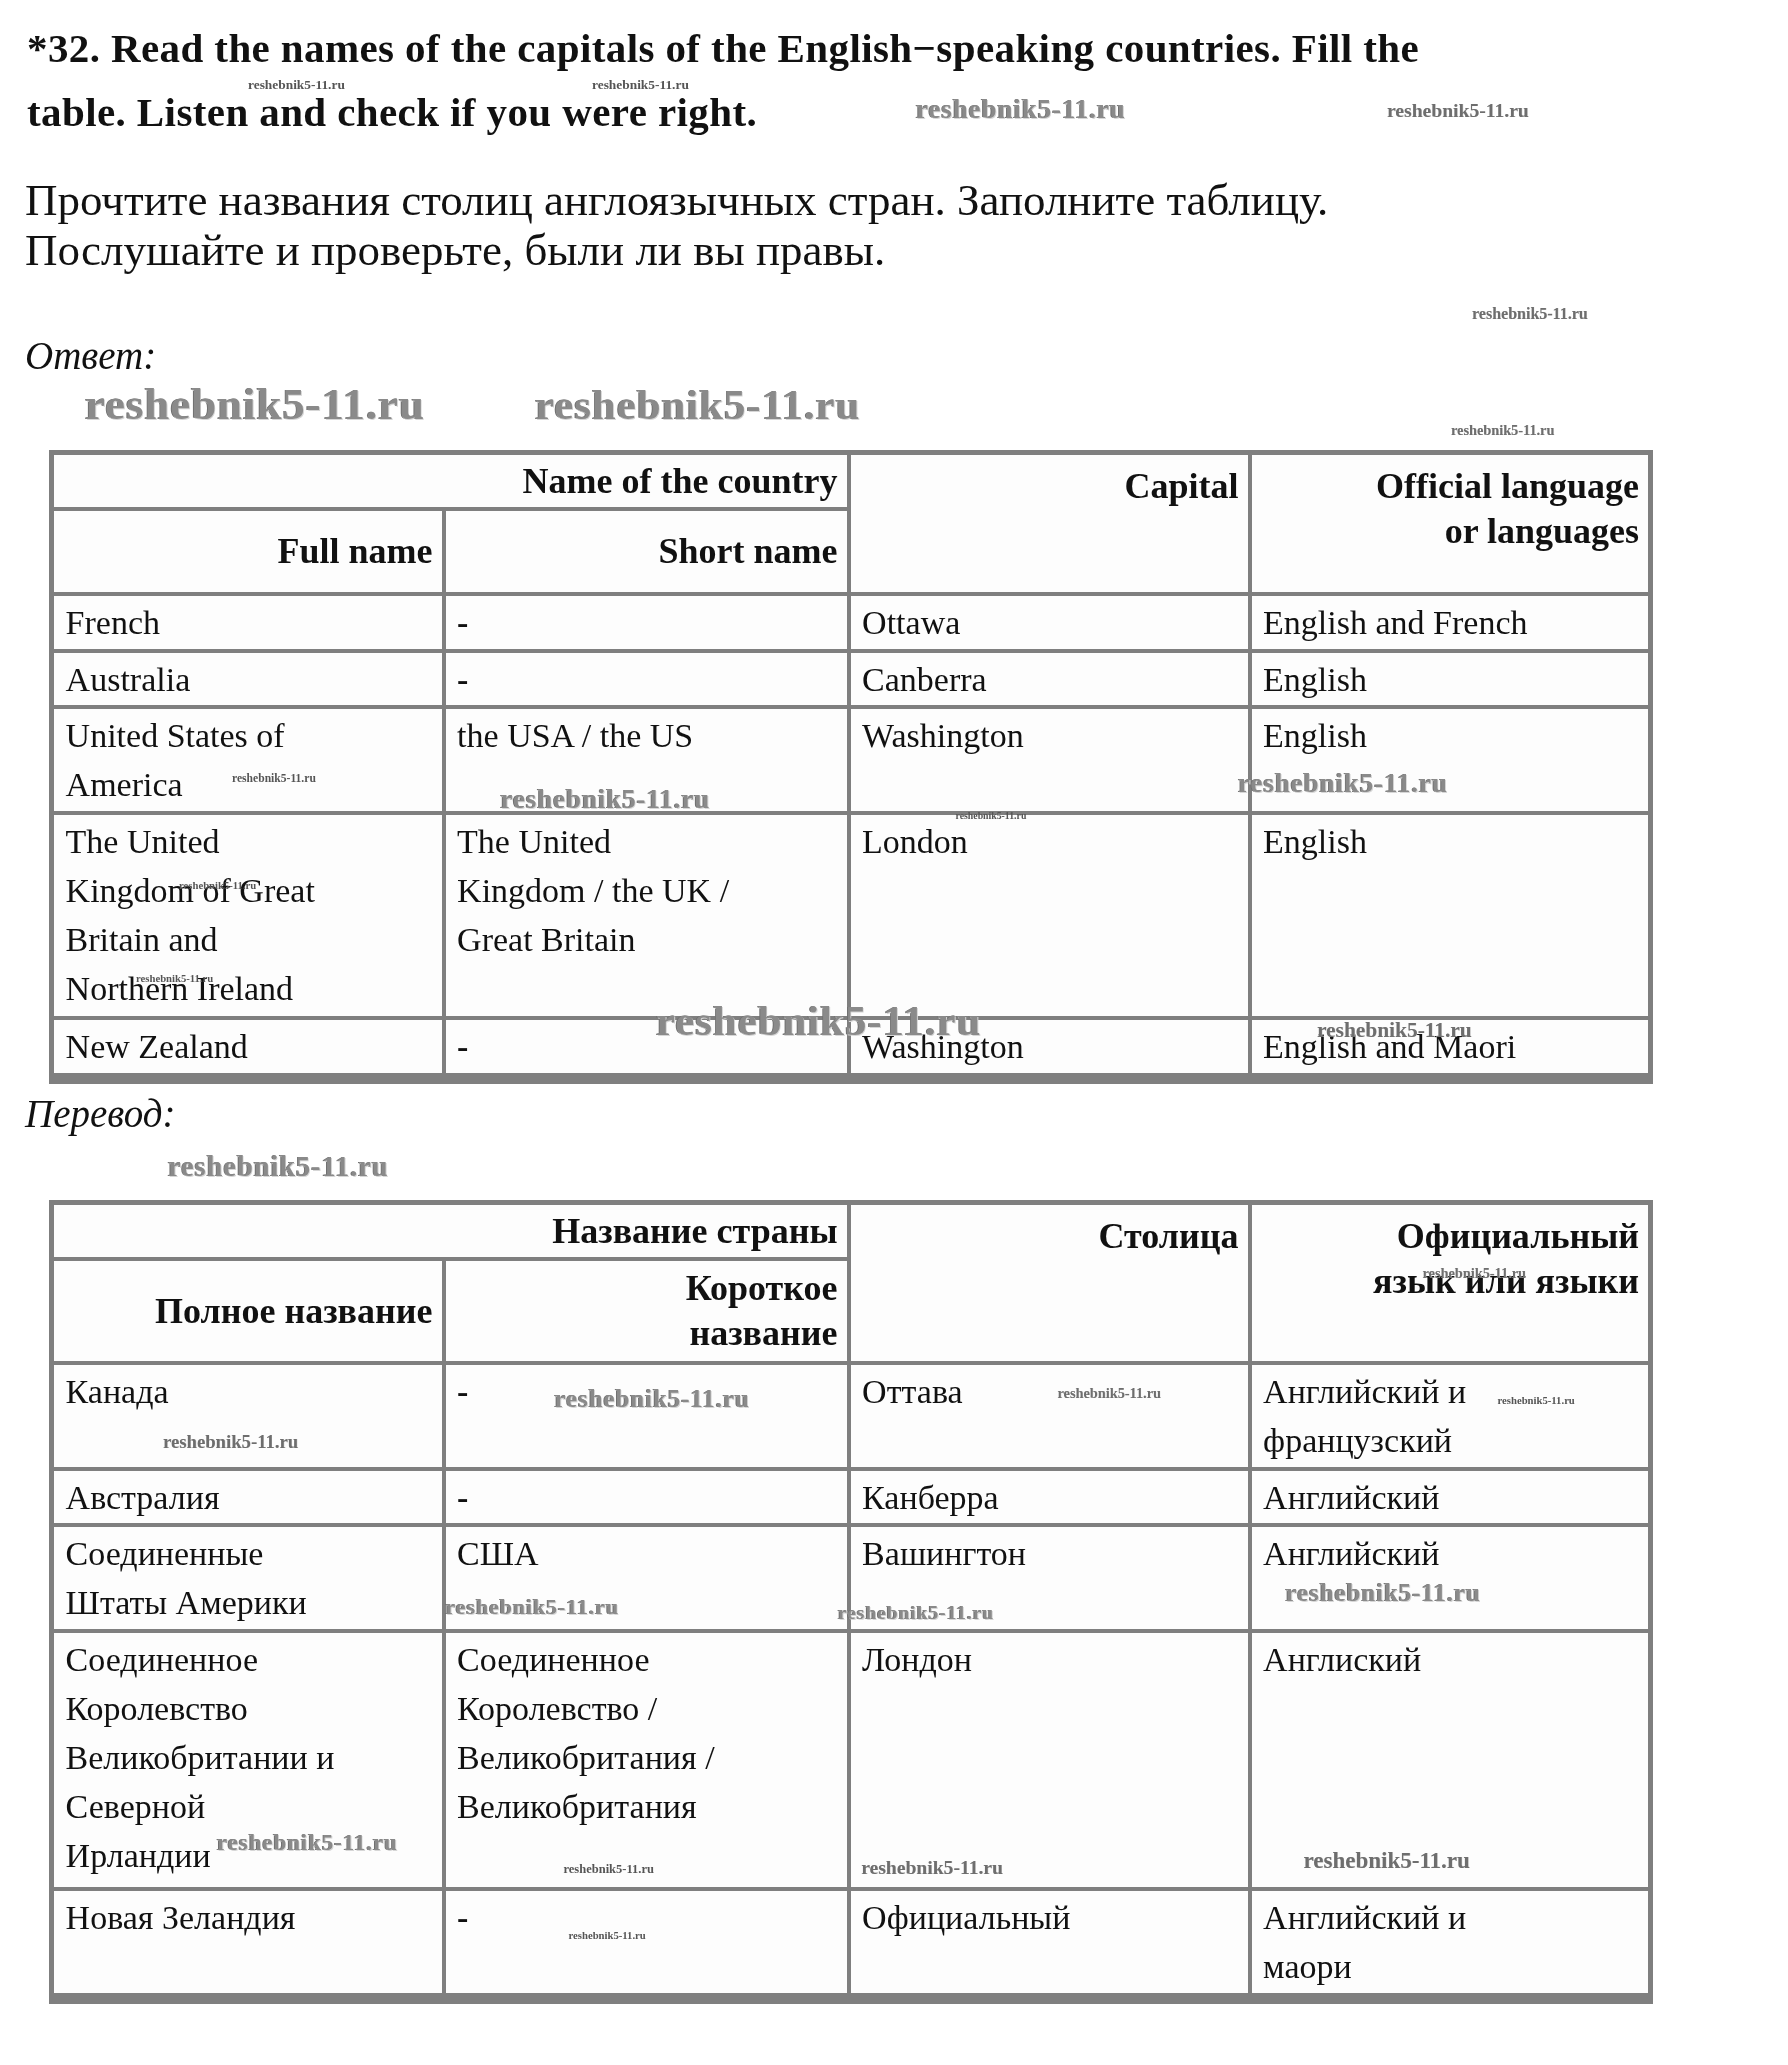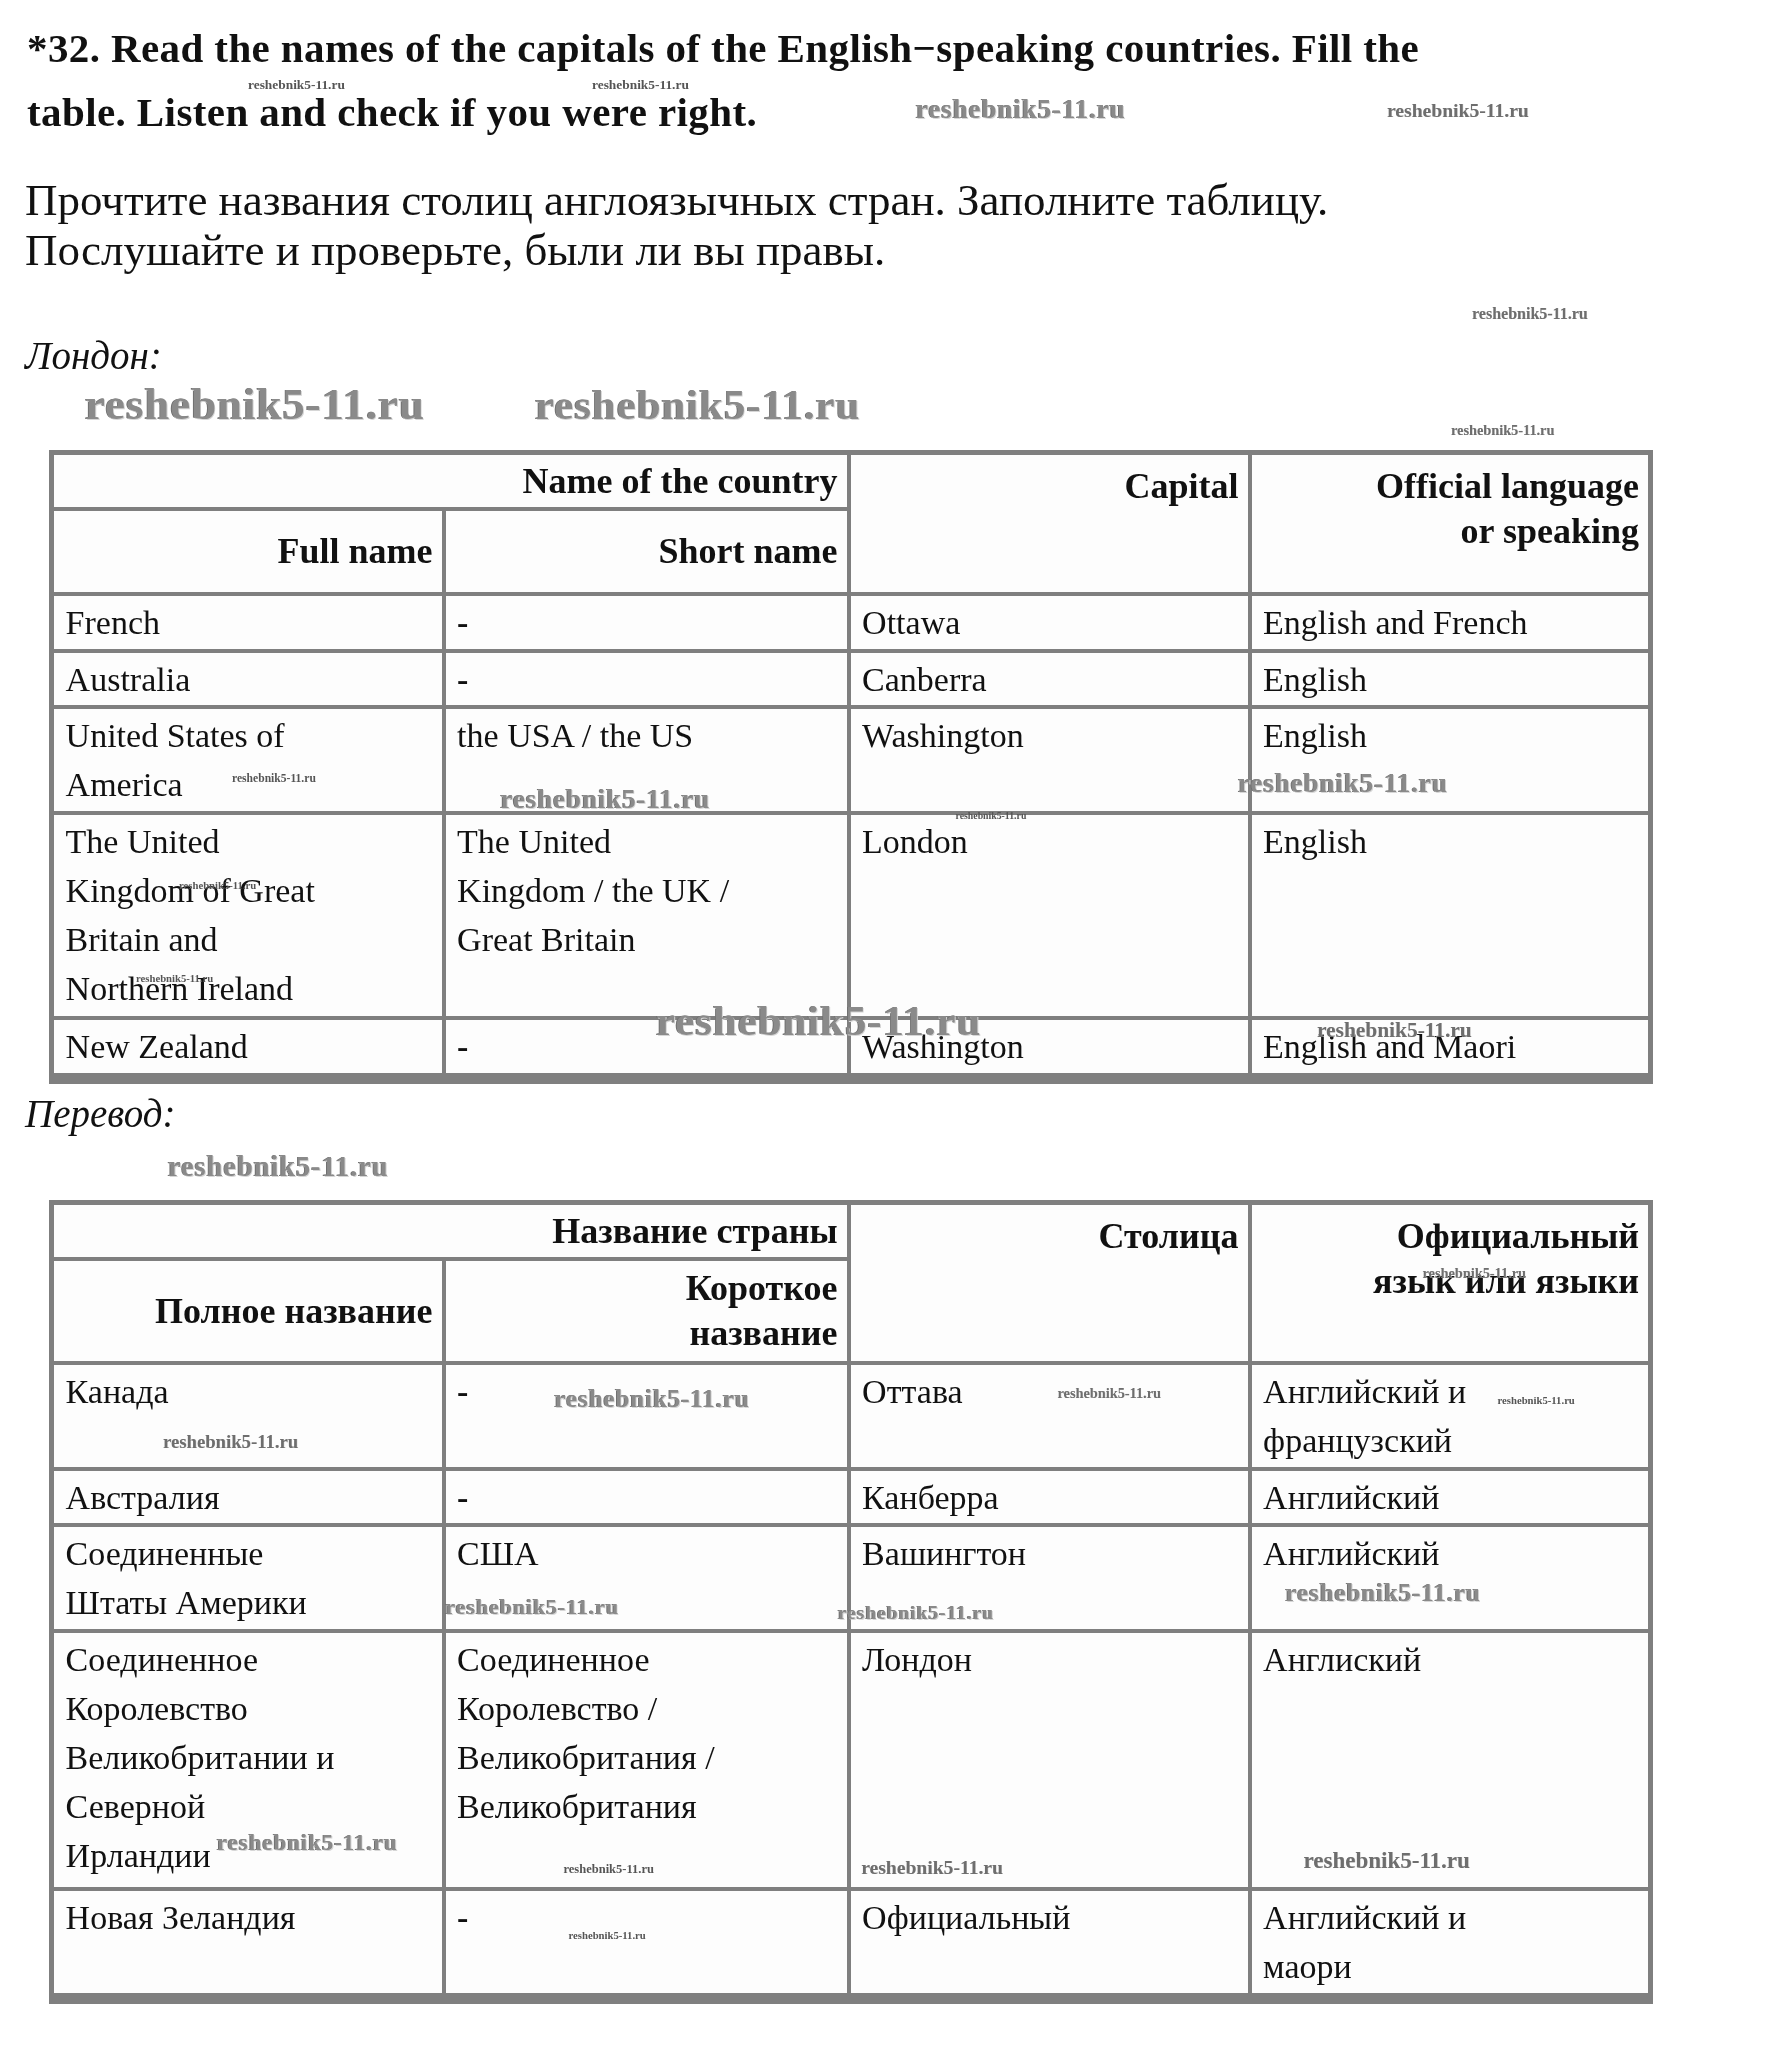--- a/index.html
+++ b/index.html
@@ -76,35 +76,35 @@
 <body>
 
 <div class="page">
 
   <div class="title"><span>*32. Read the names of the capitals of the English−speaking countries. Fill the</span>
 <span>table. Listen and check if you were right.</span></div>
 
   <div class="instructions"><span>Прочтите названия столиц англоязычных стран. Заполните таблицу.</span>
 <span>Послушайте и проверьте, были ли вы правы.</span></div>
 
-  <div class="section-label answer-label">Лондон:</div>
+  <div class="section-label answer-label">Ответ:</div>
 
   <table class="grid t1">
     <colgroup>
       <col style="width:392px">
         <col style="width:405px">
         <col style="width:401px">
         <col style="width:401px">
     </colgroup>
     <tbody>
         <tr style="height:53px">
       <th colspan="2">Name of the country</th>
       <th rowspan="2" class="vtop">Capital</th>
       <th rowspan="2" class="vtop">Official language
-or speaking</th>
+or languages</th>
     </tr>
     <tr style="height:85px">
       <th>Full name</th>
       <th>Short name</th>
     </tr>
     <tr style="height:49px">
       <td>French</td>
       <td class="dash">-</td>
       <td>Ottawa</td>
       <td>English and French</td>

